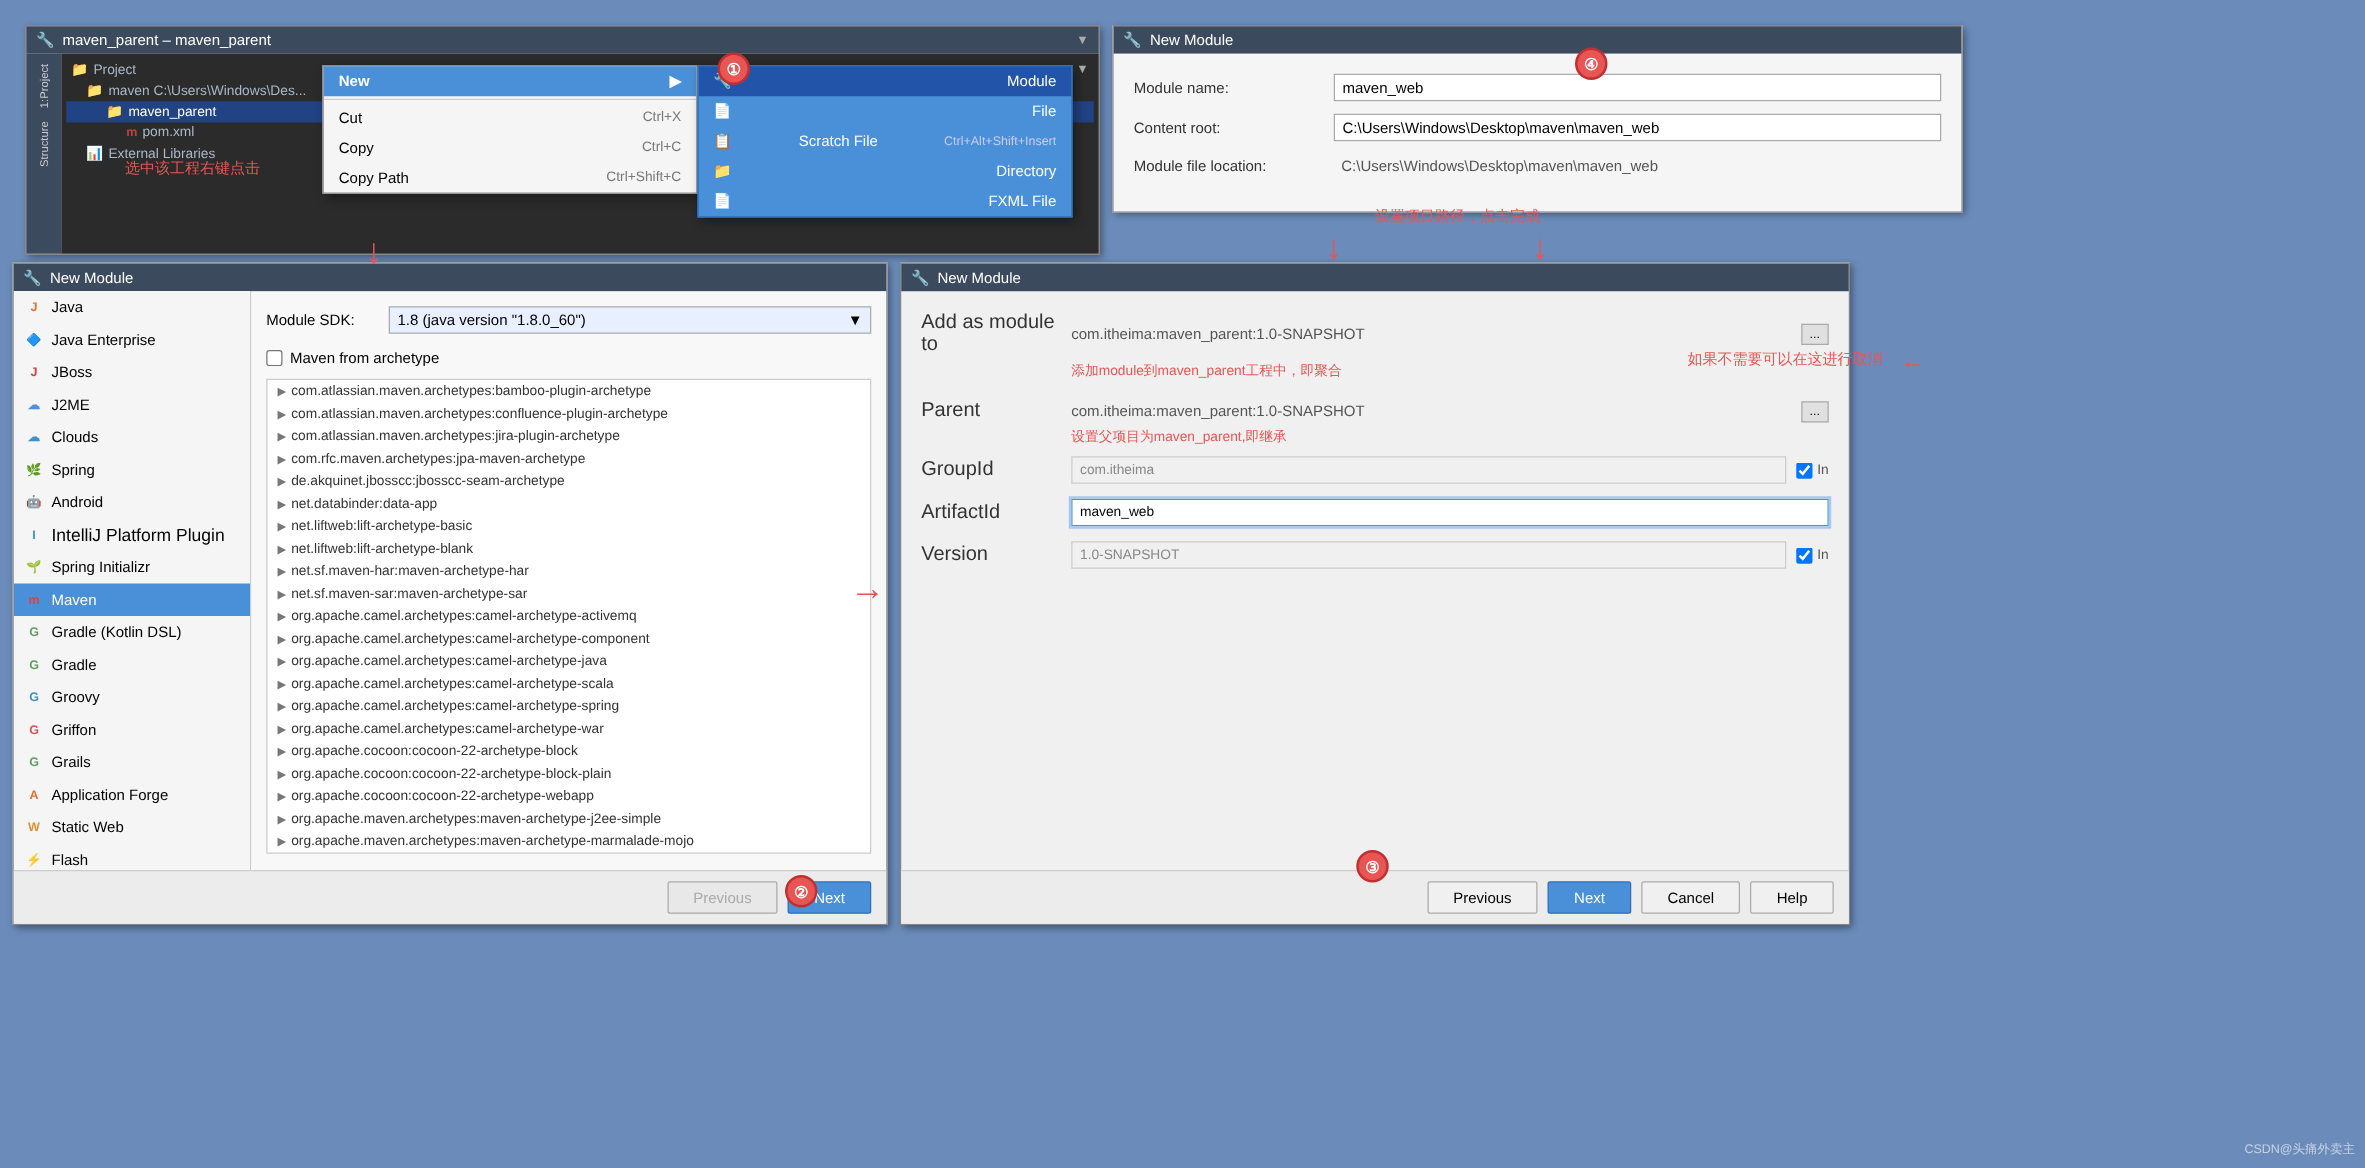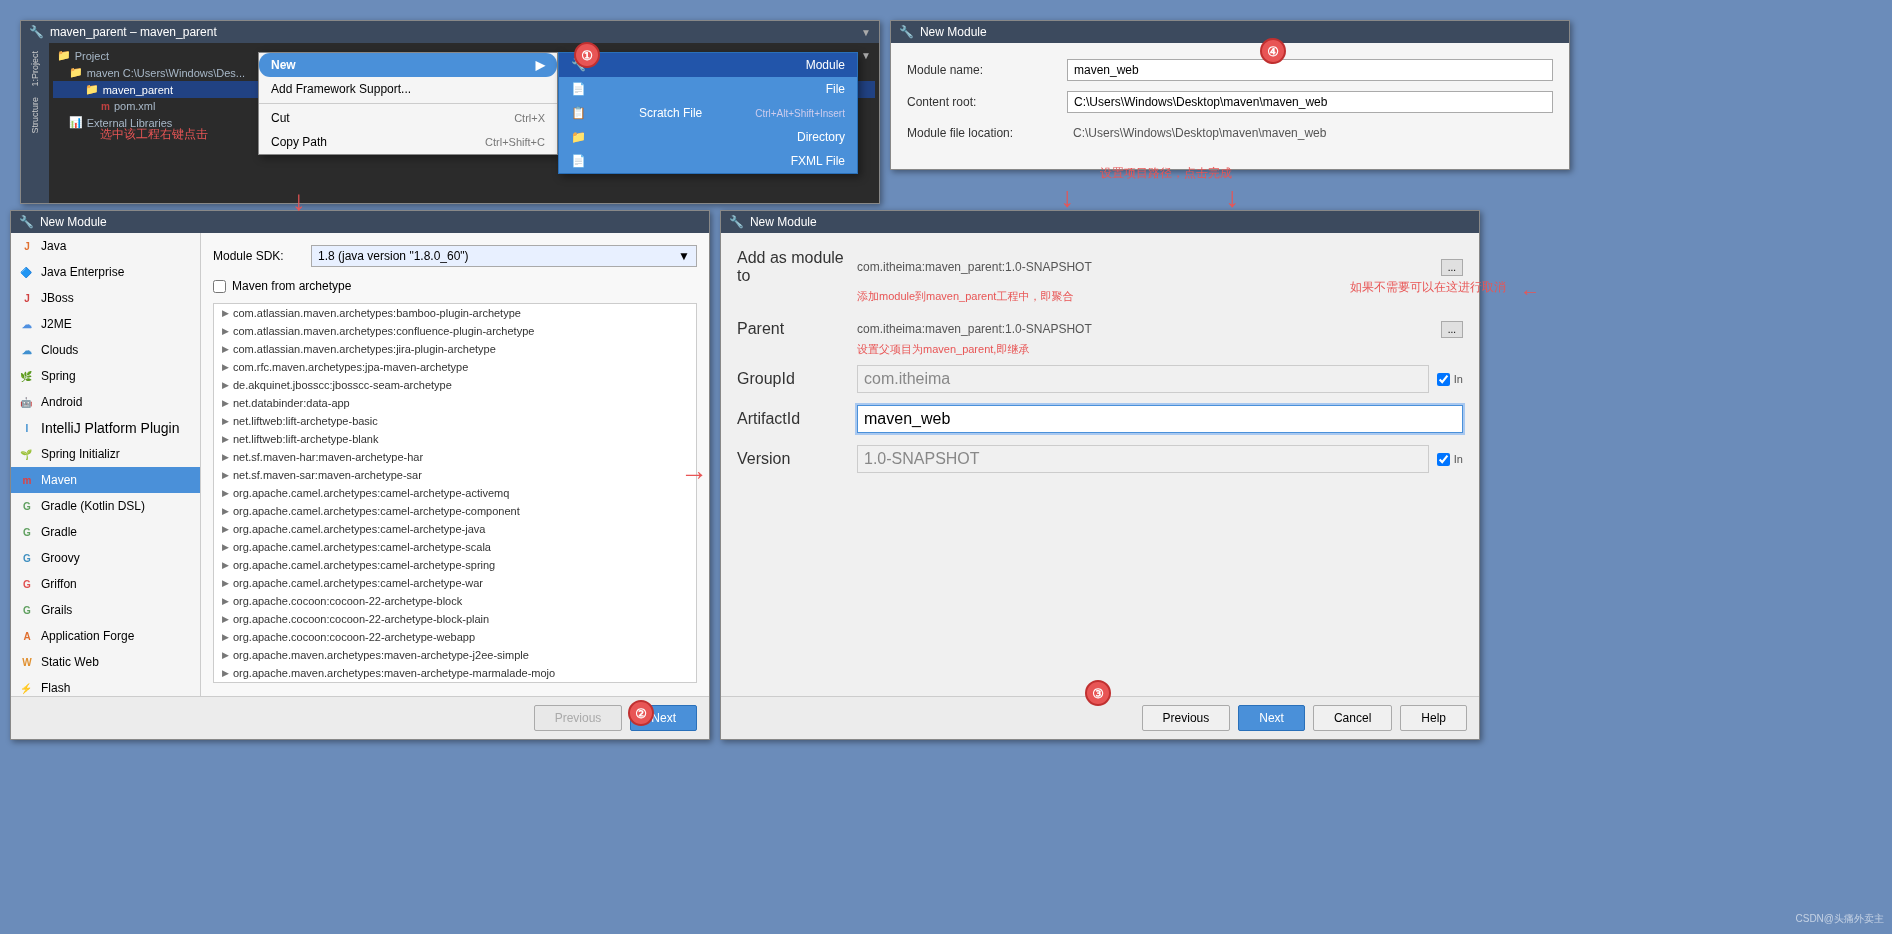--- a/index.html
+++ b/index.html
@@ -138,21 +138,20 @@
       padding: 5px 12px;
       display: flex;
       align-items: center;
       justify-content: space-between;
       font-size: 12px;
       cursor: pointer;
     }
     .ctx-item:hover, .ctx-item.active {
       background: #4a90d9;
       color: white;
-      border-radius: 11px;
     }
     .ctx-item.active {
       background: #4a90d9;
       color: white;
       font-weight: bold;
     }
     .ctx-shortcut {
       color: #777;
       font-size: 11px;
     }
@@ -353,21 +352,21 @@
     .module-form-value {
       flex: 1;
       font-size: 12px;
       color: #555;
     }
     .module-form-input {
       flex: 1;
       border: 1px solid #4a90d9;
       background: white;
       padding: 4px 6px;
-      font-size: 16px;
+      font-size: 11px;
       outline: 2px solid #a8c8f0;
     }
     .module-form-inherit {
       display: flex;
       align-items: center;
       gap: 4px;
       margin-left: 8px;
       font-size: 11px;
       color: #555;
     }
@@ -468,27 +467,28 @@
   </div>
 </div>
 
 <div class="annotation-text" style="top: 126px; left: 100px;">选中该工程右键点击</div>
 
 <div class="context-menu">
   <div class="ctx-item active">
     <span>New</span>
     <span>▶</span>
   </div>
-  <div class="ctx-item">
-    <span>Add Framework Support...</span>
-  </div>
   <div class="ctx-separator"></div>
   <div class="ctx-item">
     <span>Cut</span>
     <span class="ctx-shortcut">Ctrl+X</span>
+  </div>
+  <div class="ctx-item">
+    <span>Copy</span>
+    <span class="ctx-shortcut">Ctrl+C</span>
   </div>
   <div class="ctx-item">
     <span>Copy Path</span>
     <span class="ctx-shortcut">Ctrl+Shift+C</span>
   </div>
 </div>
 
 <div class="submenu">
   <div class="sub-item selected">
     <span>🔧</span>

